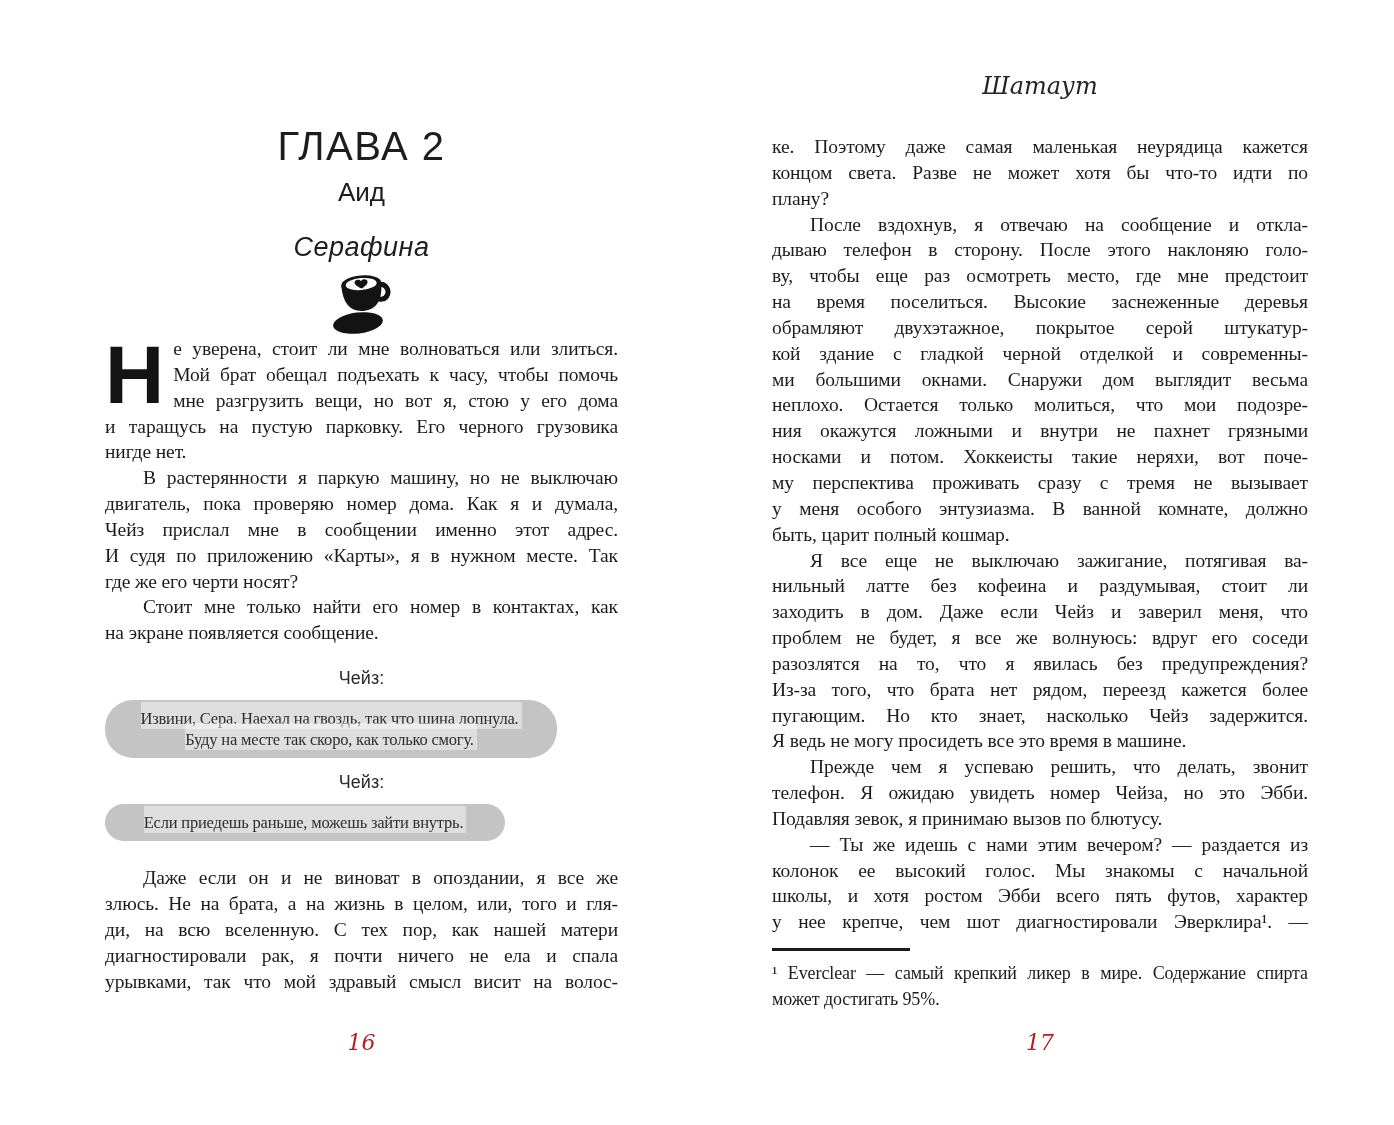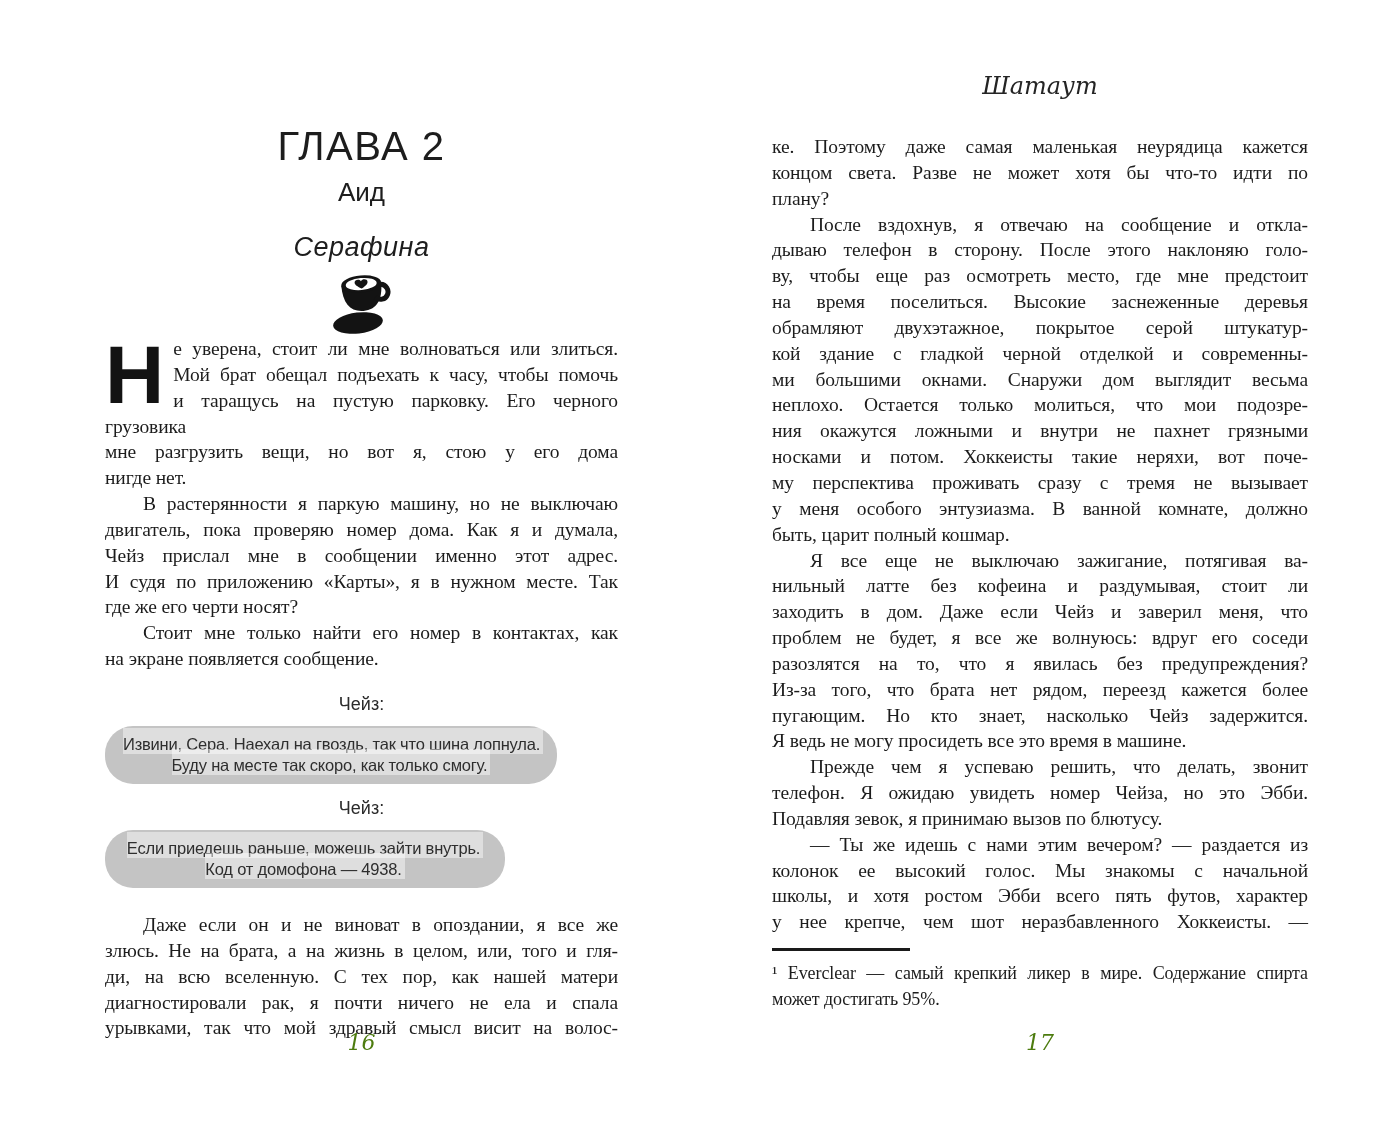--- a/index.html
+++ b/index.html
@@ -37,30 +37,30 @@
   .msg{margin-top:12px;text-align:center;}
   .sender{font-family:"Liberation Sans",sans-serif;font-size:18px;line-height:24px;color:#2b2b2b;}
   .bubble{
     background:var(--bubble-bg,#c4c4c4);border-radius:28px;
     padding:8px 18px;margin-top:10px;box-sizing:border-box;
   }
   .bubble-0{width:452px;}
   .bubble-1{width:400px;}
   .bln{font-family:"Liberation Sans",sans-serif;font-size:16.5px;line-height:21px;
     letter-spacing:-0.2px;white-space:nowrap;color:var(--bubble-text,#2e2e2e);}
-  .hl{background:var(--highlight,rgba(255,255,255,.45));padding:7px 3px 1px 0;}
+  .hl{background:var(--highlight,rgba(255,255,255,.45));padding:7px 3px 1px 0;font-family:Liberation Serif, serif;}
 
   
   .running-head{position:absolute;top:72px;left:0;width:100%;text-align:center;
     font-family:"DejaVu Serif",serif;font-style:italic;font-size:24px;color:#242424;}
   .footnote{margin-top:13px;}
   .fn-rule{width:138px;border:0;border-top:3px solid #1a1a1a;margin:0 0 9px 0;}
   .footnote .ln{font-size:18px;line-height:26px;}
   .page-number{position:absolute;top:1030px;left:0;width:100%;text-align:center;
-    font-family:"DejaVu Serif",serif;font-style:italic;font-size:22px;color:#4d7c0f;}
+    font-family:"DejaVu Serif",serif;font-style:italic;font-size:22px;color:#b91c1c;}
 </style>
 </head>
 <body>
 
 <section class="page page-left">
   <div class="chapter-head">
     <div class="chapter-label">ГЛАВА 2</div>
     <div class="chapter-title">Аид</div>
     <div class="pov-name">Серафина</div>
     <div class="cup-wrap">
@@ -74,22 +74,22 @@
           <path d="M48.5 17 a7.5 7.5 0 1 1 -6.5 12.5" fill="none" stroke="#131313" stroke-width="5"></path>
         </g>
       </svg>
     </div>
   </div>
   <div class="body-col body-left" id="left-body">
       <div class="para">
         <span class="dropcap">Н</span>
         <div class="ln">е уверена, стоит ли мне волноваться или злиться.</div>
         <div class="ln">Мой брат обещал подъехать к часу, чтобы помочь</div>
+        <div class="ln">мне разгрузить вещи, но вот я, стою у его дома</div>
         <div class="ln">и таращусь на пустую парковку. Его черного грузовика</div>
-        <div class="ln">мне разгрузить вещи, но вот я, стою у его дома</div>
         <div class="ln end">нигде нет.</div>
       </div>
       <div class="para">
         <div class="ln ind">В растерянности я паркую машину, но не выключаю</div>
         <div class="ln">двигатель, пока проверяю номер дома. Как я и думала,</div>
         <div class="ln">Чейз прислал мне в сообщении именно этот адрес.</div>
         <div class="ln">И судя по приложению «Карты», я в нужном месте. Так</div>
         <div class="ln end">где же его черти носят?</div>
       </div>
       <div class="para">
@@ -100,21 +100,20 @@
         <div class="sender">Чейз:</div>
         <div class="bubble bubble-0">
           <div class="bln"><span class="hl">Извини, Сера. Наехал на гвоздь, так что шина лопнула.</span></div>
           <div class="bln"><span class="hl">Буду на месте так скоро, как только смогу.</span></div>
         </div>
       </div>
       <div class="msg" style="margin-top: 12px;">
         <div class="sender">Чейз:</div>
         <div class="bubble bubble-1">
           <div class="bln"><span class="hl">Если приедешь раньше, можешь зайти внутрь.</span></div>
-          <div class="bln"><span class="hl">Код от домофона — 4938.</span></div>
         </div>
       </div>
       <div class="para" style="margin-top: 24px;">
         <div class="ln ind">Даже если он и не виноват в опоздании, я все же</div>
         <div class="ln">злюсь. Не на брата, а на жизнь в целом, или, того и гля-</div>
         <div class="ln">ди, на всю вселенную. С тех пор, как нашей матери</div>
         <div class="ln">диагностировали рак, я почти ничего не ела и спала</div>
         <div class="ln">урывками, так что мой здравый смысл висит на волос-</div>
       </div>
     </div>
@@ -157,21 +156,21 @@
         </div>
         <div class="para">
           <div class="ln ind">Прежде чем я успеваю решить, что делать, звонит</div>
           <div class="ln">телефон. Я ожидаю увидеть номер Чейза, но это Эбби.</div>
           <div class="ln end">Подавляя зевок, я принимаю вызов по блютусу.</div>
         </div>
         <div class="para">
           <div class="ln ind">— Ты же идешь с нами этим вечером? — раздается из</div>
           <div class="ln">колонок ее высокий голос. Мы знакомы с начальной</div>
           <div class="ln">школы, и хотя ростом Эбби всего пять футов, характер</div>
-          <div class="ln">у нее крепче, чем шот неразбавленного Хоккеисты. —</div>
+          <div class="ln">у нее крепче, чем шот диагностировали Эверклира¹. —</div>
         </div>
       </div>
     <div class="footnote">
       <hr class="fn-rule">
       <div id="footnote-text">
           <div class="ln">¹ Everclear — самый крепкий ликер в мире. Содержание спирта</div>
           <div class="ln end">может достигать 95%.</div>
         </div>
     </div>
   </div>

